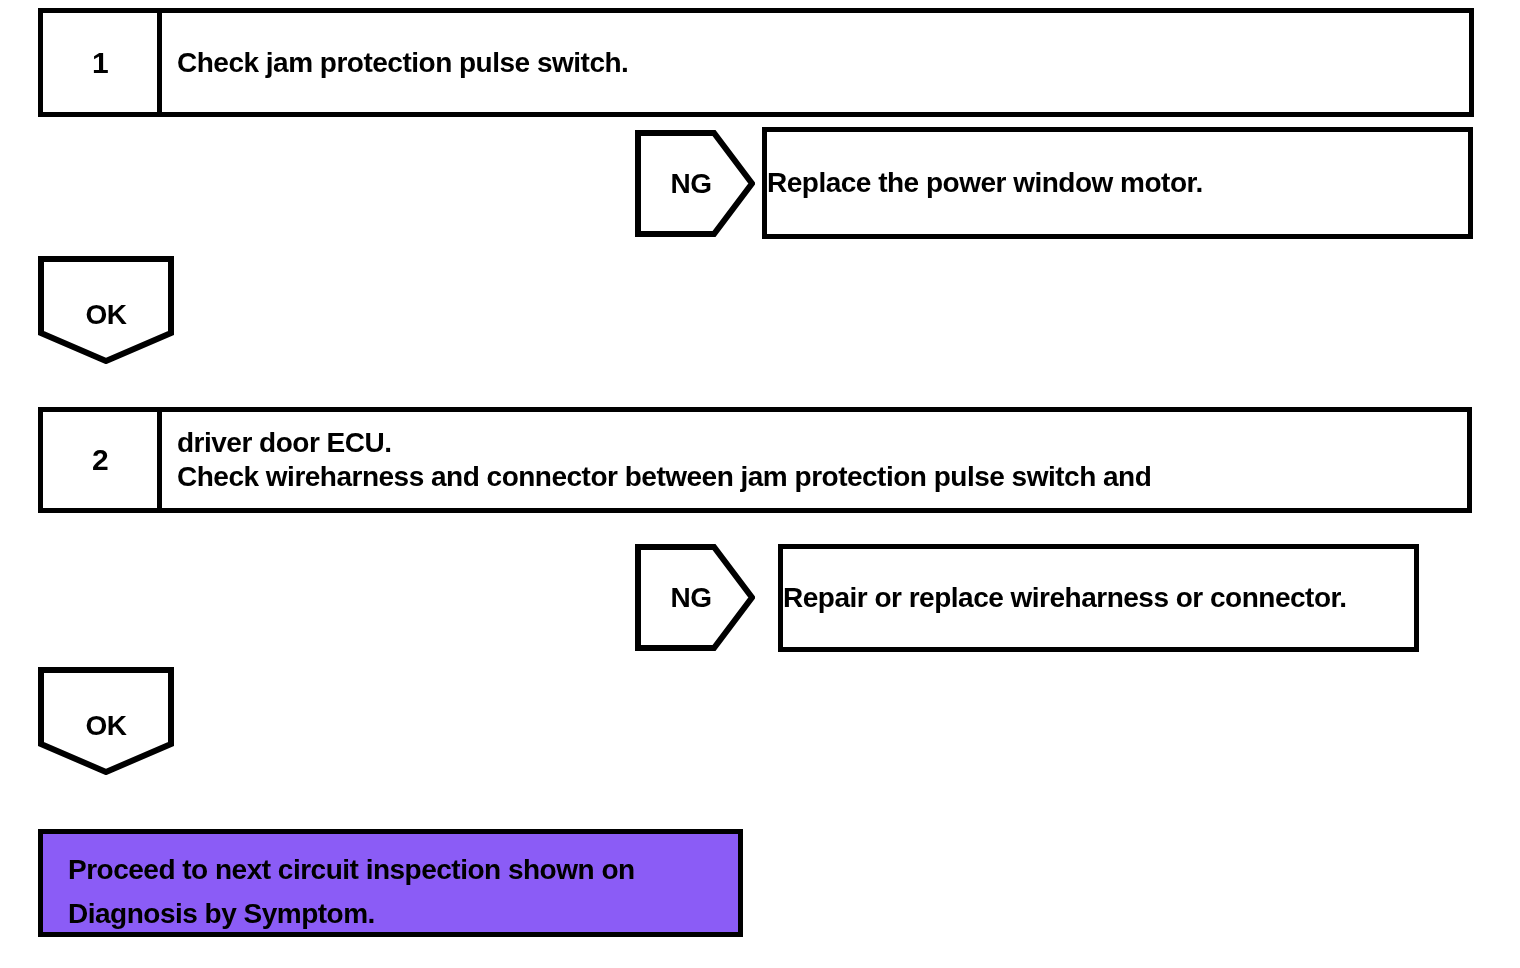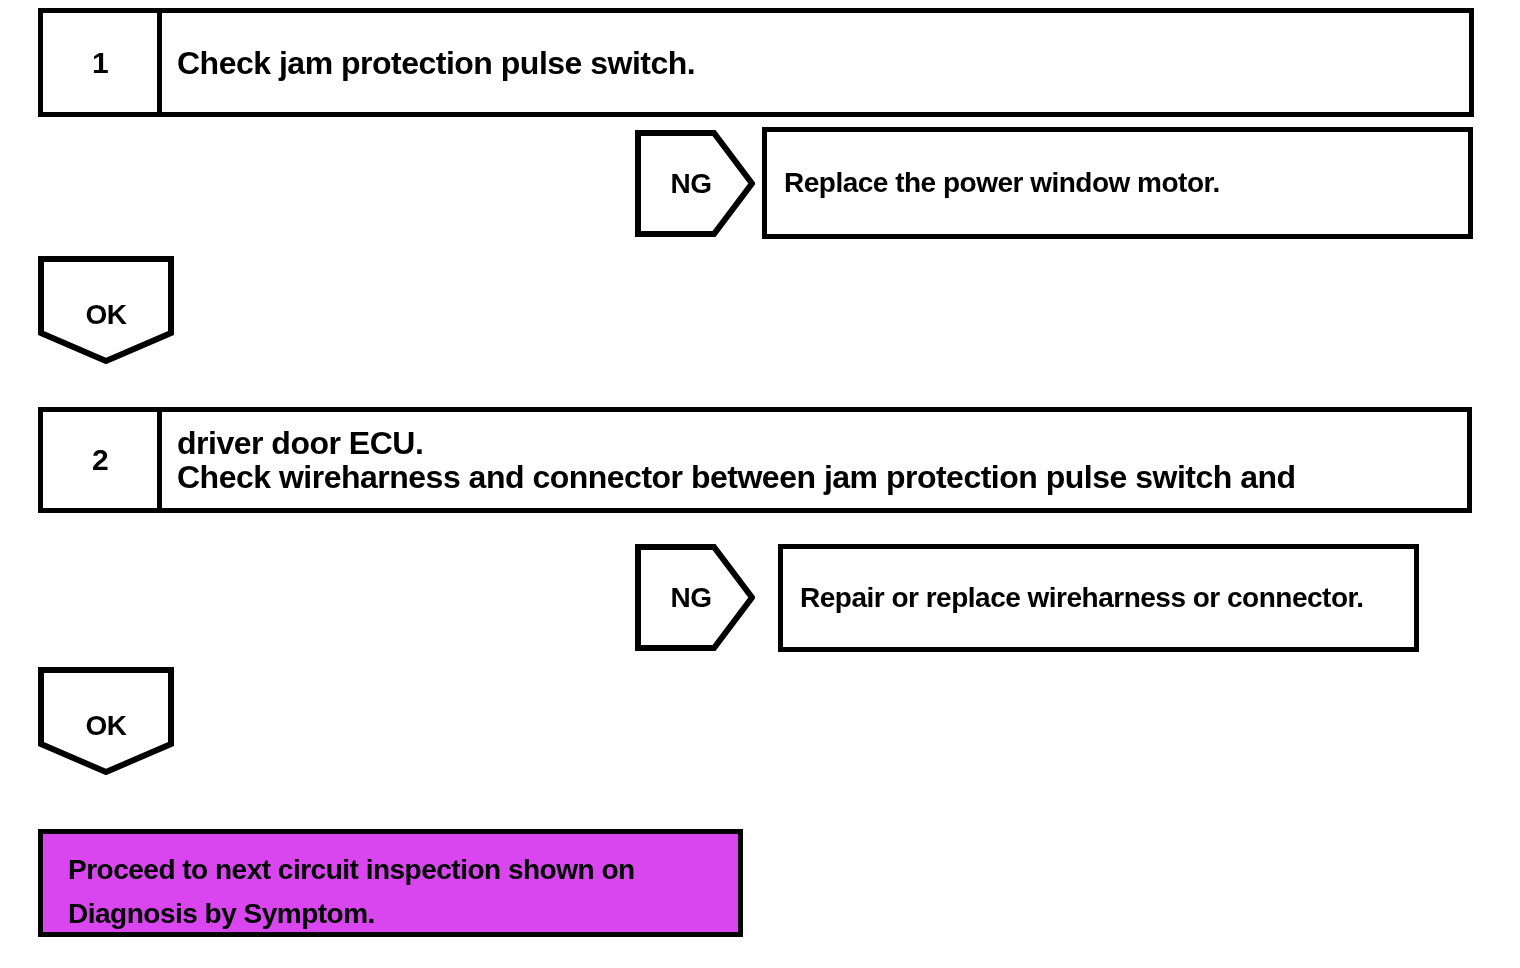--- a/index.html
+++ b/index.html
@@ -31,35 +31,34 @@
     border-right: 5px solid #000;
     display: flex;
     align-items: center;
     justify-content: center;
     font-size: 30px;
     flex: none;
   }
   .step-text {
     flex: 1;
     padding: 0 18px 0 15px;
-    font-size: 32px;
+    font-size: 28px;
     display: flex;
     flex-direction: column;
     justify-content: center;
     line-height: 34px;
   }
   
   .result-box {
     position: absolute;
     border: 5px solid #000;
     background: #fff;
     box-sizing: border-box;
     display: flex;
     align-items: center;
-    padding-left: 17px;
     font-size: 28px;
   }
   
   .pent {
     position: absolute;
   }
   .pent svg {
     position: absolute;
     left: 0;
     top: 0;
@@ -88,21 +87,21 @@
     height: 78px;
     display: flex;
     align-items: center;
     justify-content: center;
     margin-top: 20px;
   }
   
   .final-box {
     position: absolute;
     border: 5px solid #000;
-    background: #d946ef;
+    background: #8b5cf6;
     box-sizing: border-box;
     font-size: 28px;
     padding: 14px 0 0 25px;
     line-height: 44px;
   }
 </style>
 </head>
 <body>
 
 <div class="page">

